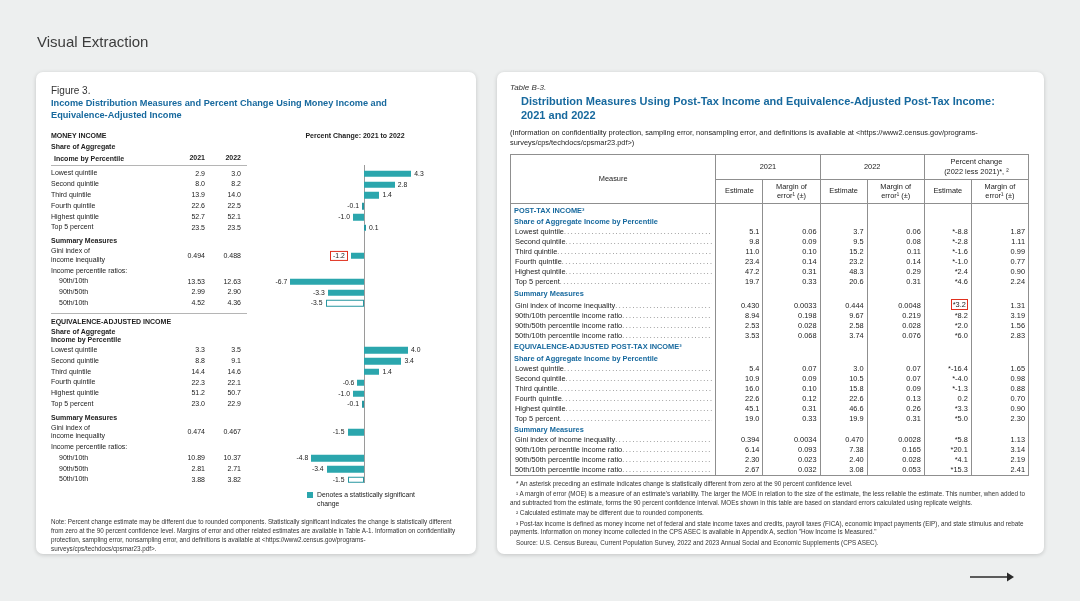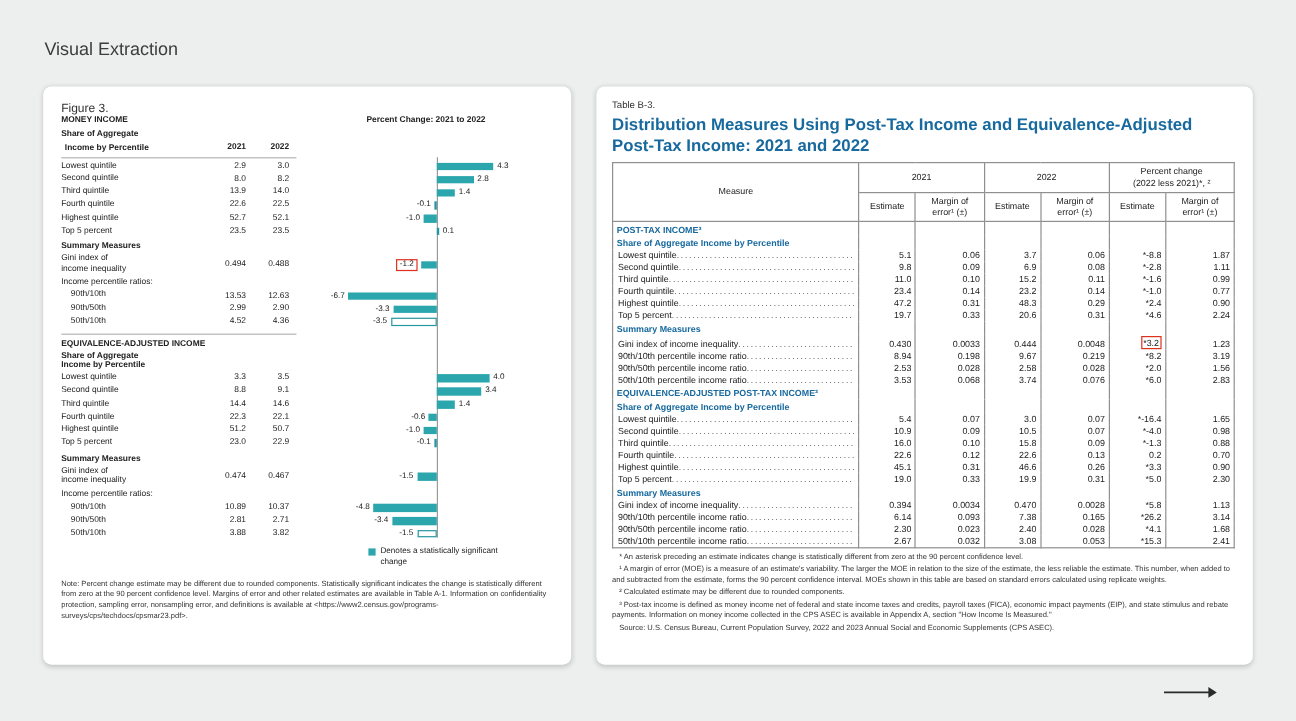--- a/index.html
+++ b/index.html
@@ -35,22 +35,22 @@
   .bar{position:absolute;top:50%;transform:translateY(-50%);height:6.5px;background:#2ba6ad;}
   .bar.hollow{background:#fff;border:1px solid #2696a0;}
   .bar-label{position:absolute;top:50%;transform:translateY(-50%);font-size:6.8px;white-space:nowrap;}
   .bar-label.boxed{border:1px solid #e0301e;padding:0 2px;}
   .fig-divider{width:196px;border-top:1px solid #b5b5b5;margin:4px 0 3px;}
   .legend{display:flex;gap:4px;margin:6px 0 0 256px;width:125px;font-size:6.8px;line-height:1.3;align-items:flex-start;}
   .swatch{width:6px;height:6px;background:#2ba6ad;flex:0 0 6px;margin-top:1px;}
   .fig-note{font-size:6.3px;line-height:1.42;color:#333;margin-top:9px;max-width:410px;}
 
   
-  .tbl-label{font-size:8px;color:#333;}
-  .tbl-title{font-size:14px;font-weight:bold;color:#17699e;line-height:1.3;margin:2px 0 5px;}
+  .tbl-label{font-size:8px;color:#333;font-style:italic;}
+  .tbl-title{font-size:11px;font-weight:bold;color:#17699e;line-height:1.3;margin:2px 11px 5px;}
   .tbl-intro{font-size:7.4px;line-height:1.4;margin-bottom:6px;max-width:520px;}
   table{width:519px;border-collapse:collapse;font-size:7.4px;table-layout:fixed;}
   th,td{border:1px solid #8f8f8f;}
   thead th{font-weight:normal;text-align:center;vertical-align:middle;padding:2px 1px;line-height:1.3;}
   th.pre{white-space:pre-line;}
   tbody td{border-top:none;border-bottom:none;padding:0.5px 3px;vertical-align:bottom;}
   tbody tr:last-child td{border-bottom:1px solid #8f8f8f;}
   td.num{text-align:right;}
   td.sec-head{color:#17699e;font-weight:bold;padding-top:2px;}
   td.measure{padding-left:4px;}
@@ -67,20 +67,21 @@
 </head>
 <body>
 
 <div class="page">
   <div class="page-title">Visual Extraction</div>
 
   <div class="cards">
 
     <section class="card card-left">
       <div class="fig-label">Figure 3.</div>
+      <div class="fig-title">Income Distribution Measures and Percent Change Using Money Income and Equivalence-Adjusted Income</div>
 
       <div class="fig-head">
         <div class="fig-chart-title">Percent Change: 2021 to 2022</div>
         <div class="fh-line">MONEY INCOME</div>
         <div class="fh-line">Share of Aggregate</div>
         <div class="fh-cols">
           <div class="f-label">Income by Percentile</div>
           <div class="f-val fh-line">2021</div>
           <div class="f-val fh-line">2022</div>
         </div>
@@ -298,20 +299,21 @@
         <span>Denotes a statistically significant change</span>
       </div>
 
       <p class="fig-note">Note: Percent change estimate may be different due to rounded components. Statistically significant indicates the change is statistically different from zero at the 90 percent confidence level. Margins of error and other related estimates are available in Table A-1. Information on confidentiality protection, sampling error, nonsampling error, and definitions is available at &lt;https://www2.census.gov/programs-surveys/cps/techdocs/cpsmar23.pdf&gt;.</p>
 
     </section>
 
     <section class="card card-right">
       <div class="tbl-label">Table B-3.</div>
       <div class="tbl-title">Distribution Measures Using Post-Tax Income and Equivalence-Adjusted Post-Tax Income: 2021 and 2022</div>
+      <div class="tbl-intro">(Information on confidentiality protection, sampling error, nonsampling error, and definitions is available at &lt;https://www2.census.gov/programs-surveys/cps/techdocs/cpsmar23.pdf&gt;)</div>
 
       <table>
         <colgroup>
           <col style="width:205px">
           <col style="width:47px">
             <col style="width:57px">
           <col style="width:47px">
             <col style="width:57px">
           <col style="width:47px">
             <col style="width:57px">
@@ -371,21 +373,21 @@
             </tr>
             <tr class="data-row">
               <td class="measure">
                 <div class="m-flex">
                   <span class="m-label">Second quintile</span>
                   <span class="dots"></span>
                 </div>
               </td>
               <td class="num">9.8</td>
               <td class="num">0.09</td>
-              <td class="num">6.9</td>
+              <td class="num">9.5</td>
               <td class="num">0.08</td>
               <td class="num">*-2.8</td>
               <td class="num">1.11</td>
             </tr>
             <tr class="data-row">
               <td class="measure">
                 <div class="m-flex">
                   <span class="m-label">Third quintile</span>
                   <span class="dots"></span>
                 </div>
@@ -453,21 +455,21 @@
                 <div class="m-flex">
                   <span class="m-label">Gini index of income inequality</span>
                   <span class="dots"></span>
                 </div>
               </td>
               <td class="num">0.430</td>
               <td class="num">0.0033</td>
               <td class="num">0.444</td>
               <td class="num">0.0048</td>
               <td class="num"><span class="boxed">*3.2</span></td>
-              <td class="num">1.23</td>
+              <td class="num">1.31</td>
             </tr>
             <tr class="data-row">
               <td class="measure">
                 <div class="m-flex">
                   <span class="m-label">90th/10th percentile income ratio</span>
                   <span class="dots"></span>
                 </div>
               </td>
               <td class="num">8.94</td>
               <td class="num">0.198</td>
@@ -633,36 +635,36 @@
               <td class="measure">
                 <div class="m-flex">
                   <span class="m-label">90th/10th percentile income ratio</span>
                   <span class="dots"></span>
                 </div>
               </td>
               <td class="num">6.14</td>
               <td class="num">0.093</td>
               <td class="num">7.38</td>
               <td class="num">0.165</td>
-              <td class="num">*26.2</td>
+              <td class="num">*20.1</td>
               <td class="num">3.14</td>
             </tr>
             <tr class="data-row">
               <td class="measure">
                 <div class="m-flex">
                   <span class="m-label">90th/50th percentile income ratio</span>
                   <span class="dots"></span>
                 </div>
               </td>
               <td class="num">2.30</td>
               <td class="num">0.023</td>
               <td class="num">2.40</td>
               <td class="num">0.028</td>
               <td class="num">*4.1</td>
-              <td class="num">1.68</td>
+              <td class="num">2.19</td>
             </tr>
             <tr class="data-row">
               <td class="measure">
                 <div class="m-flex">
                   <span class="m-label">50th/10th percentile income ratio</span>
                   <span class="dots"></span>
                 </div>
               </td>
               <td class="num">2.67</td>
               <td class="num">0.032</td>

